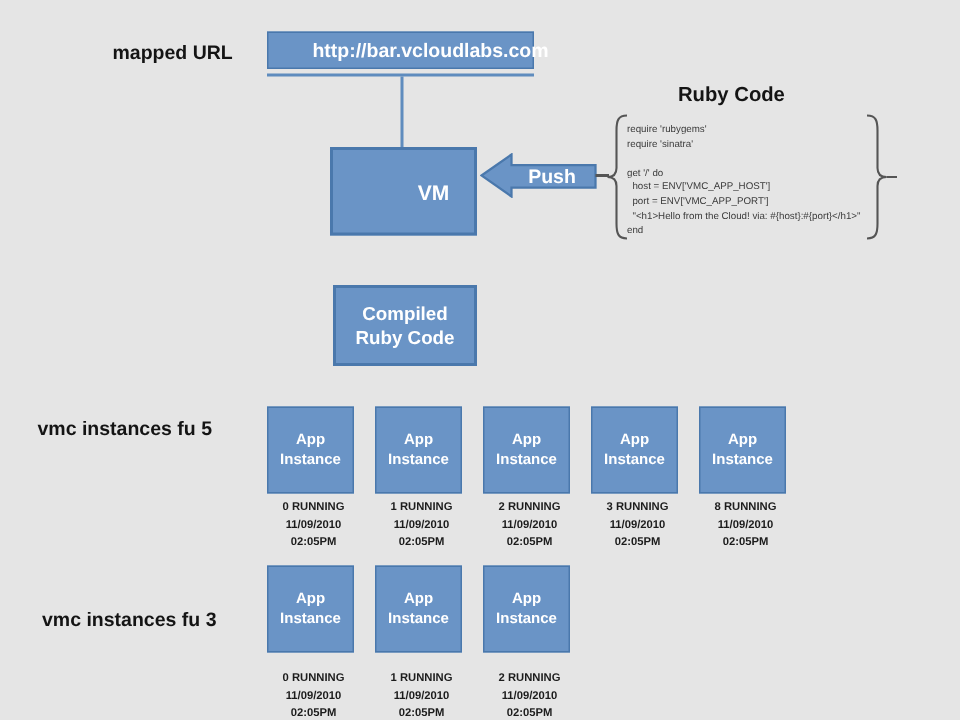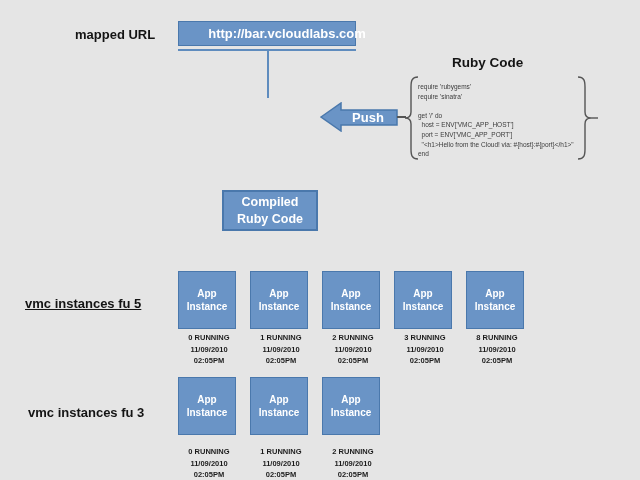--- a/index.html
+++ b/index.html
@@ -13,21 +13,21 @@
   }
   .bluebox {
     position:absolute; box-sizing:border-box;
     background:var(--box-fill,#6A94C6);
     border:2px solid var(--box-border,#4A78AC);
     color:#ffffff; font-weight:700; text-align:center;
     display:flex; align-items:center; justify-content:center;padding-left:40px;
   }
   .url-box { left:178px; top:21px; width:178px; height:25px; font-size:13px; border-width:1px; }
   .vm-box { left:220px; top:98px; width:98px; height:59px; font-size:14px; }
-  .compiled-box { left:222px; top:190px; width:96px; height:41px; font-size:12.5px; line-height:1.3; padding:0 8px; }
+  .compiled-box { left:222px; top:190px; width:96px; height:54px; font-size:12.5px; line-height:1.3; padding:0 8px; }
   .inst-box { width:58px; height:58px; font-size:10px; line-height:1.35; padding:0 0; border-width:1.5px; }
   .connector { position:absolute; background:var(--connector,#5F8CBE); }
   .dash { position:absolute; background:var(--brace,#555555); }
   .caption {
     position:absolute; width:62px; text-align:center;
     font-size:7.5px; font-weight:700; color:#1c1c1c; line-height:11.5px;
     white-space:nowrap;
   }
   .ruby-title { position:absolute; left:452px; top:55px; font-size:13.5px; font-weight:700; color:#141414; }
   .code-block {
@@ -43,20 +43,21 @@
 <body>
 
 <div class="canvas">
 
   <div class="diagram-label" style="left:75px; top:27px;">mapped URL</div>
   <div class="bluebox url-box">http://bar.vcloudlabs.com</div>
 
   <div class="connector" style="left:178px; top:49px; width:178px; height:2px;"></div>
   <div class="connector" style="left:267px; top:51px; width:2px; height:47px;"></div>
 
+  <div class="bluebox vm-box">VM</div>
 
   <svg class="push-svg" width="79" height="30" viewBox="0 0 79 30">
     <polygon points="1,15 21,1 21,8 77,8 77,23 21,23 21,29" fill="#6A94C6" stroke="#4A78AC" stroke-width="1.5"></polygon>
     <text x="48" y="20" text-anchor="middle">Push</text>
   </svg>
 
   <div class="dash" style="left:397px; top:116px; width:9px; height:1.5px;"></div>
 
   <div class="ruby-title">Ruby Code</div>
 
@@ -80,21 +81,21 @@
     <div class="code-line">end</div>
   </div>
 
   <div class="bluebox compiled-box">
     <div>
       <div>Compiled</div>
       <div>Ruby Code</div>
     </div>
   </div>
 
-  <div class="diagram-label" style="left:25px; top:296px;text-decoration:underline;">vmc instances fu 5</div>
+  <div class="diagram-label" style="left:25px; top:278px;">vmc instances fu 5</div>
 
   <div class="bluebox inst-box" style="left:178px; top:271px;">App Instance</div>
   <div class="bluebox inst-box" style="left:250px; top:271px;">App Instance</div>
   <div class="bluebox inst-box" style="left:322px; top:271px;">App Instance</div>
   <div class="bluebox inst-box" style="left:394px; top:271px;">App Instance</div>
   <div class="bluebox inst-box" style="left:466px; top:271px;">App Instance</div>
 
   <div class="caption" style="left:178px; top:332px;">
     <div>0 RUNNING</div>
     <div>11/09/2010</div>

